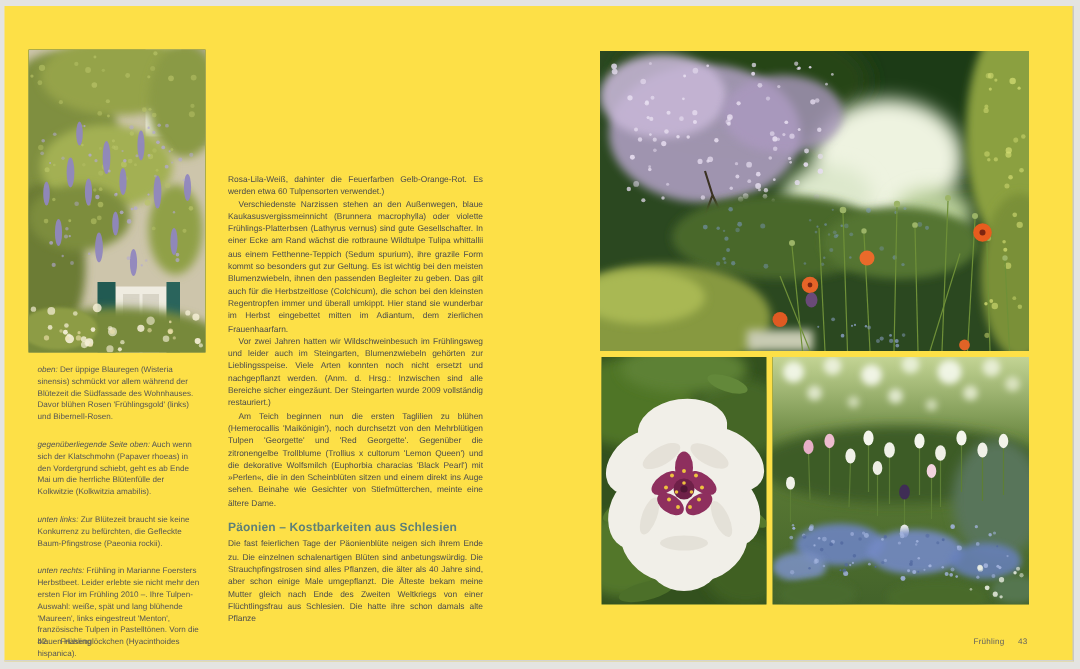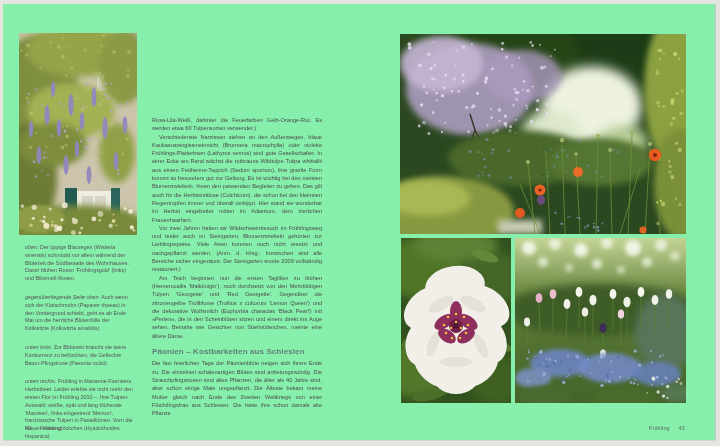--- a/index.html
+++ b/index.html
@@ -1,20 +1,20 @@
 <!DOCTYPE html>
 <html lang="de"><head>
 <meta charset="utf-8">
 <style>
   html,body{margin:0;padding:0;}
   body{width:720px;height:446px;overflow:hidden;background:#e4e4e1;
        font-family:"Liberation Sans",sans-serif;}
   .stage{position:relative;width:720px;height:446px;}
   .spread{position:absolute;left:3px;top:4px;width:712px;height:436px;
-          background:#86efac;border-right:1px solid #c8c8c6;border-bottom:1px solid #d3d3d1;}
+          background:#fde047;border-right:1px solid #c8c8c6;border-bottom:1px solid #d3d3d1;}
   .photo{position:absolute;overflow:hidden;background:#56702e;}
   .photo svg{display:block;width:100%;height:100%;}
 
   
   .captions{position:absolute;left:22px;top:240px;width:108px;color:#555;
             font-size:5.4px;line-height:7.8px;}
   .captions p{margin:0 0 11px 0;}
   .cap-label{font-style:italic;}
 
   .body-col{position:absolute;left:149px;top:112px;width:170px;color:#4c4c4c;

